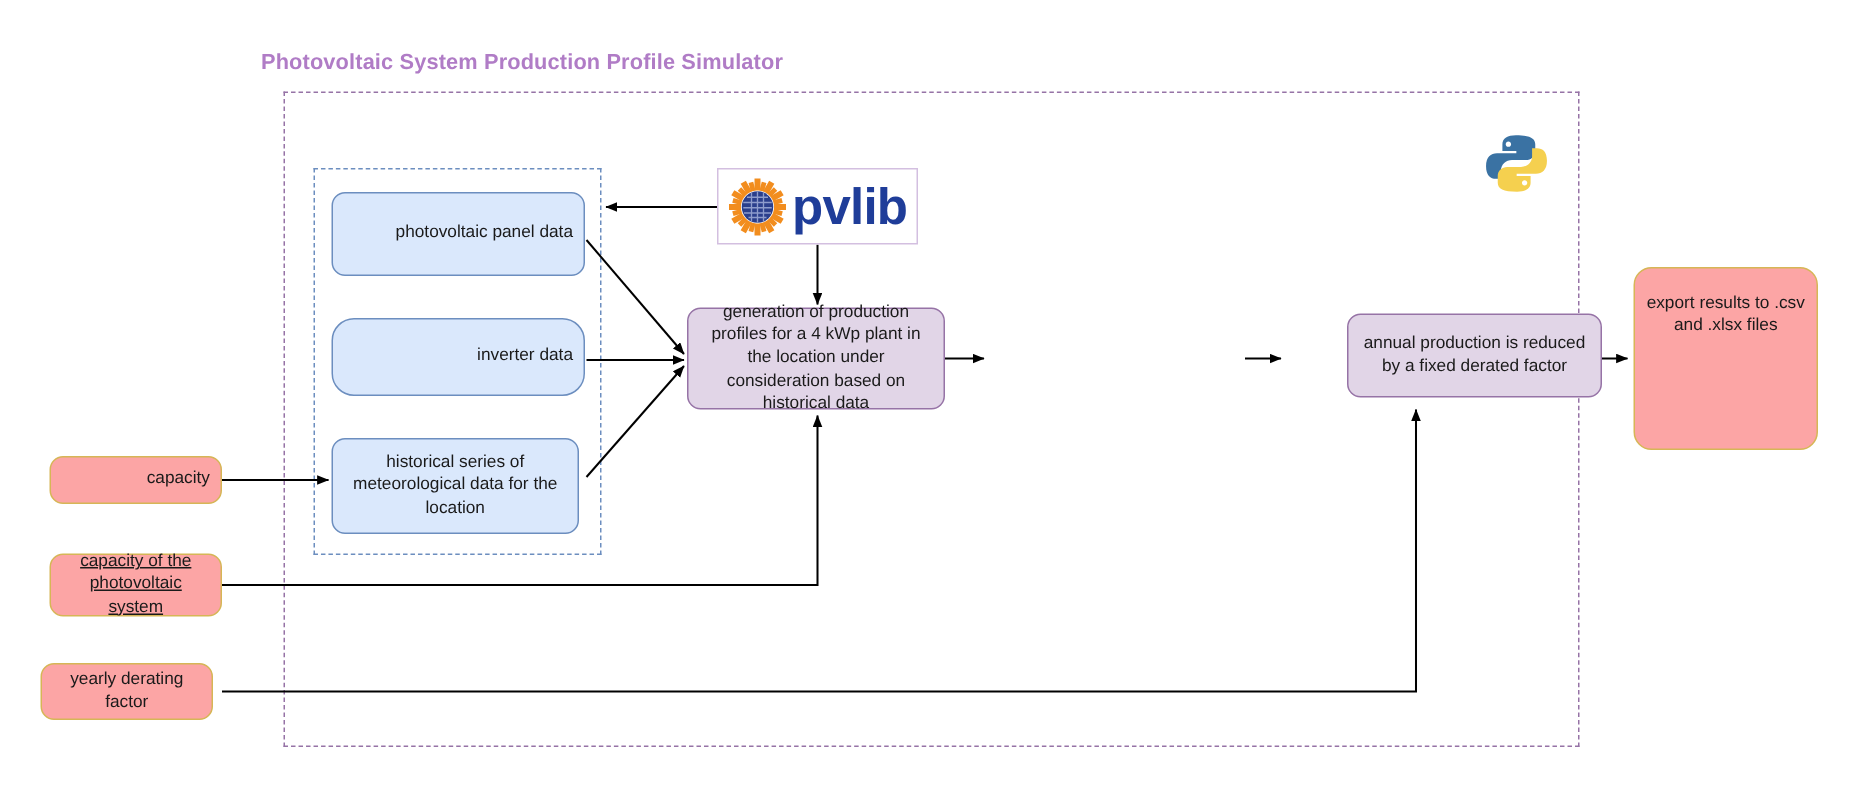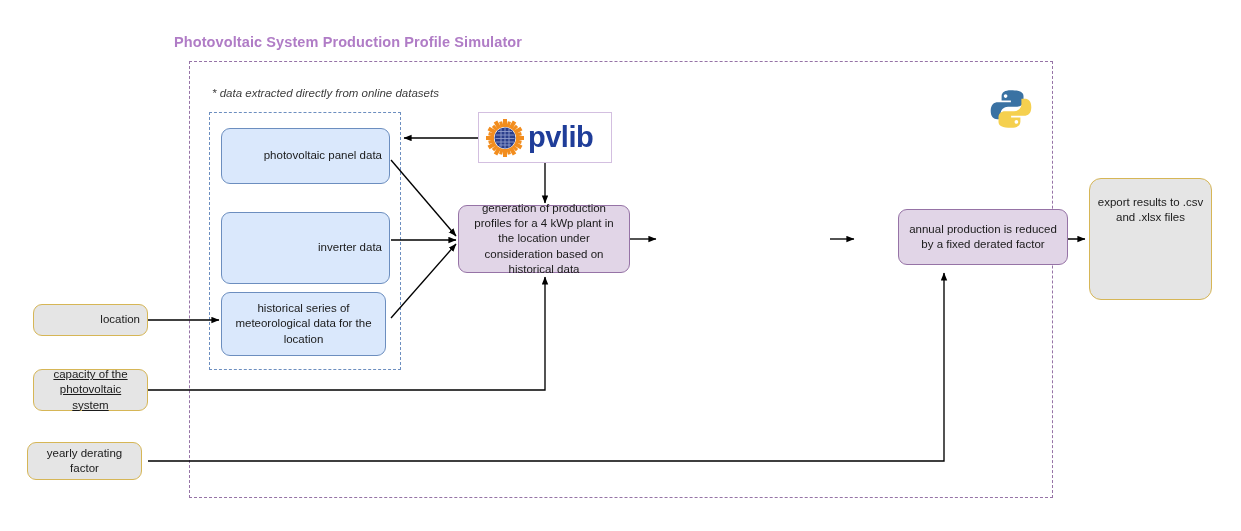--- a/index.html
+++ b/index.html
@@ -36,25 +36,25 @@
   .node{
     position:absolute;box-sizing:border-box;
     display:flex;align-items:center;justify-content:flex-end;
     text-align:center;border-radius:9px;
     font-size:11.5px;line-height:1.32;color:#1a1a1a;
     padding:4px 7px;
   }
   .node span{display:block;}
   .node-blue{background:#dae8fc;border:1.2px solid #6c8ebf;}
   .node-purple{background:#e1d5e7;border:1.2px solid #9673a6;}
-  .node-yellow{background:#e5e5e5;border:1.2px solid #d6b656;}
+  .node-yellow{background:#fca5a5;border:1.2px solid #d6b656;}
 
   
   #n-panel{left:221px;top:128px;width:169px;height:56px;}
-  #n-inverter{left:221px;top:212px;width:169px;height:72px;}
+  #n-inverter{left:221px;top:212px;width:169px;height:52px;border-radius:15px;}
   #n-historical{left:221px;top:292px;width:165px;height:64px;}
 
   
   #n-generation{left:458px;top:205px;width:172px;height:68px;}
   #n-scaled{left:660px;top:209px;width:170px;height:60px;}
   #n-derated{left:898px;top:209px;width:170px;height:56px;}
 
   
   #n-location{left:33px;top:304px;width:115px;height:32px;}
   #n-capacity{left:33px;top:369px;width:115px;height:42px;text-decoration:underline;}
@@ -67,40 +67,39 @@
   }
   #n-export .export-label{font-size:11.5px;line-height:1.32;}
 
   
   .pvlib-box{
     position:absolute;left:478px;top:112px;width:134px;height:51px;
     background:#ffffff;border:1.4px solid #d3bfe0;box-sizing:border-box;
     display:flex;align-items:center;justify-content:flex-start;padding-left:6px;
   }
   .pvlib-word{
-    font-size:29px;font-weight:600;color:#1f3d99;
+    font-size:34px;font-weight:600;color:#1f3d99;
     letter-spacing:-0.5px;margin-left:3px;line-height:1;
   }
 
   
   .python-logo{position:absolute;left:988px;top:86px;width:46px;height:46px;}
 
   
   #wires{position:absolute;left:0;top:0;width:1241px;height:531px;pointer-events:none;}
 </style>
 </head>
 <body>
 
 <div id="stage">
 
   <div class="outer-container"></div>
   <div class="inner-container"></div>
 
   <div class="diagram-title">Photovoltaic System Production Profile Simulator</div>
-  <div class="note">* data extracted directly from online datasets</div>
 
   <svg id="wires" viewBox="0 0 1241 531">
     <defs>
       <marker id="ah" markerWidth="9" markerHeight="9" refX="7.6" refY="3.2" orient="auto" markerUnits="userSpaceOnUse">
         <path d="M0,0 L8,3.2 L0,6.4 z" fill="#000"></path>
       </marker>
     </defs>
     <g stroke="#000" stroke-width="1.35" fill="none" marker-end="url(#ah)">
 
       <path d="M478,138 L404,138"></path>
@@ -136,21 +135,21 @@
   </div>
 
   <div class="node node-purple" id="n-generation">
     <span>generation of production profiles for a 4 kWp plant in the location under consideration based on historical data</span>
   </div>
   <div class="node node-purple" id="n-derated">
     <span>annual production is reduced by a fixed derated factor</span>
   </div>
 
   <div class="node node-yellow" id="n-location">
-    <span>location</span>
+    <span>capacity</span>
   </div>
   <div class="node node-yellow" id="n-capacity">
     <span>capacity of the photovoltaic system</span>
   </div>
   <div class="node node-yellow" id="n-derating">
     <span>yearly derating factor</span>
   </div>
 
   <div class="node node-yellow" id="n-export">
     <span class="export-label">export results to .csv and .xlsx files</span>

